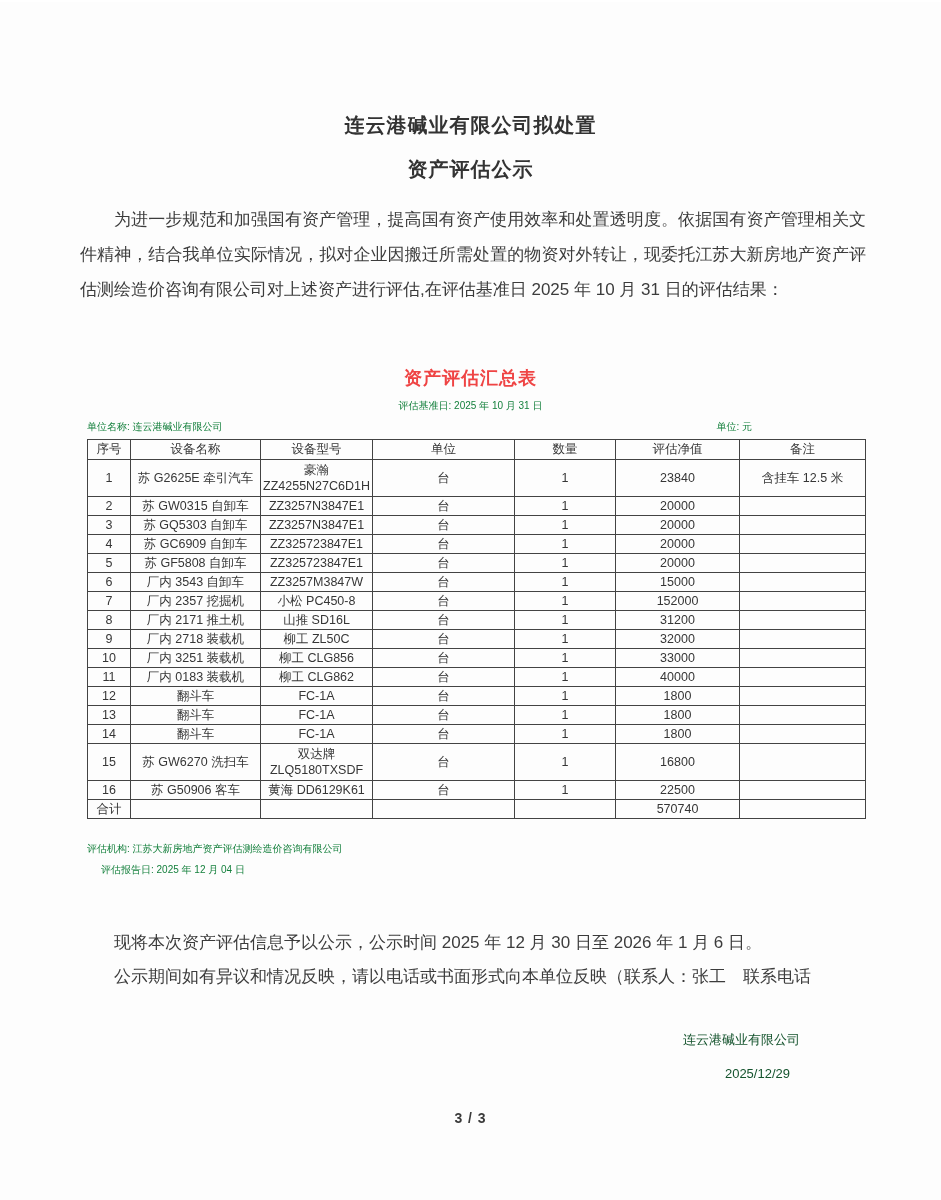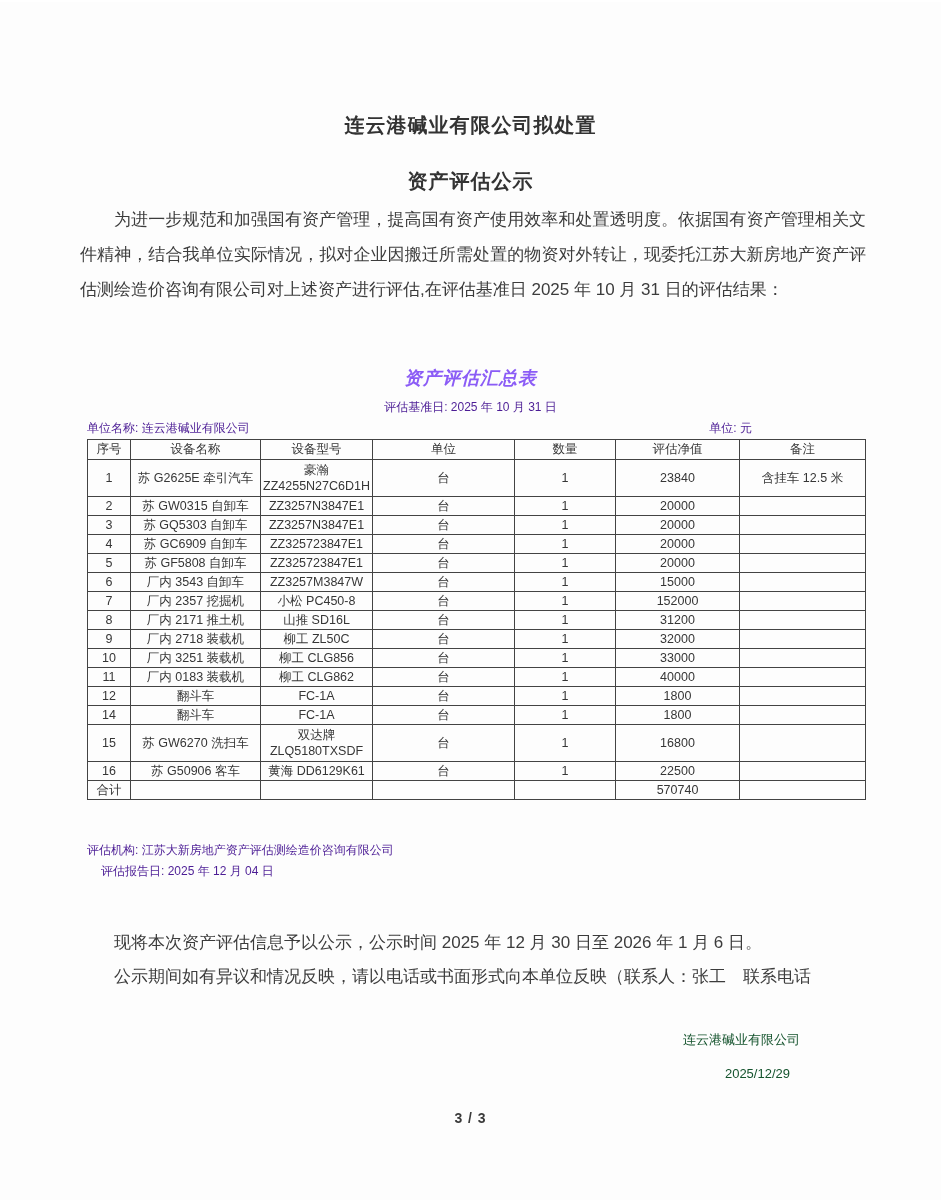--- a/index.html
+++ b/index.html
@@ -35,25 +35,24 @@
   .intro {
     line-height: 35px;
     text-indent: 2em;
   }
   .closing-line { line-height: 26px; }
   .indent2 { text-indent: 2em; }
 
   .table-title {
     font-size: 18px;
     font-weight: bold;
-    color: #8b5cf6;
+    color: #ef4444;
     letter-spacing: 1px;
-    font-style: italic;
-  }
-  .small-line { font-size: 12px; color: #4c1d95; }
+  }
+  .small-line { font-size: 10px; color: #15803d; }
 
   table.appraisal {
     position: absolute;
     left: 87px;
     top: 437px;
     width: 778px;
     border-collapse: collapse;
     table-layout: fixed;
   }
   table.appraisal td {
@@ -79,21 +78,21 @@
     letter-spacing: 1px;
   }
 </style>
 </head>
 <body>
 
 <div class="page">
 
   <div class="abs centered doc-title" style="top:110px">连云港碱业有限公司拟处置</div>
 
-  <div class="abs centered doc-title" style="top:166px">资产评估公示</div>
+  <div class="abs centered doc-title" style="top:154px">资产评估公示</div>
 
   <div class="abs intro" style="top:200px">为进一步规范和加强国有资产管理，提高国有资产使用效率和处置透明度。依据国有资产管理相关文件精神，结合我单位实际情况，拟对企业因搬迁所需处置的物资对外转让，现委托江苏大新房地产资产评估测绘造价咨询有限公司对上述资产进行评估,在评估基准日 2025 年 10 月 31 日的评估结果：</div>
 
   <div class="abs centered table-title" style="top:364px">资产评估汇总表</div>
 
   <div class="abs centered small-line" style="top:397px">评估基准日: 2025 年 10 月 31 日</div>
 
   <div class="abs small-line" style="top:418px; left:87px">单位名称: 连云港碱业有限公司</div>
 
   <div class="abs small-line" style="top:418px; right:189px">单位: 元</div>
@@ -221,20 +220,29 @@
         <tr class="row">
           <td>12</td>
           <td>翻斗车</td>
           <td>FC-1A</td>
           <td>台</td>
           <td>1</td>
           <td>1800</td>
           <td></td>
         </tr>
         <tr class="row">
+          <td>13</td>
+          <td>翻斗车</td>
+          <td>FC-1A</td>
+          <td>台</td>
+          <td>1</td>
+          <td>1800</td>
+          <td></td>
+        </tr>
+        <tr class="row">
           <td>14</td>
           <td>翻斗车</td>
           <td>FC-1A</td>
           <td>台</td>
           <td>1</td>
           <td>1800</td>
           <td></td>
         </tr>
         <tr class="tall">
           <td>15</td>

